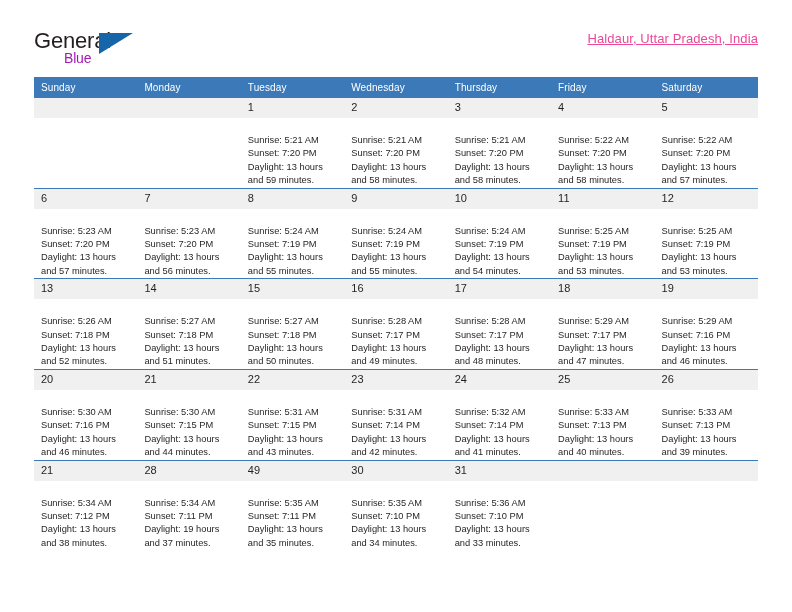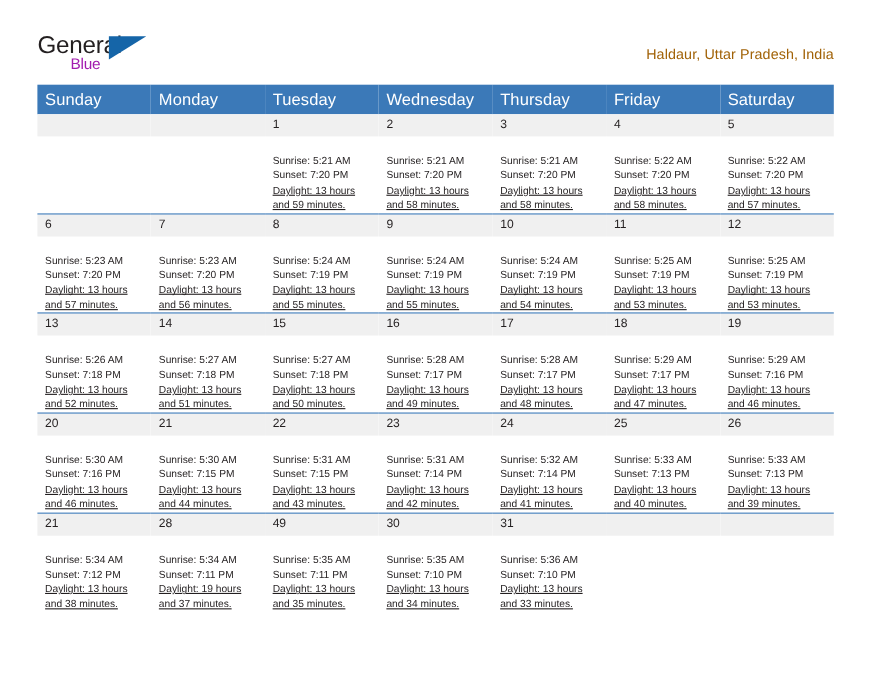--- a/index.html
+++ b/index.html
@@ -72,36 +72,36 @@
   }
   .cal-title {
     font-size: 26px;
     font-weight: normal;
     color: #231f20;
     line-height: 1.05;
     letter-spacing: 0.2px;
   }
   .cal-sub {
     font-size: 13px;
-    color: #a16207;
-    margin-top: 11px;
+    color: #ec4899;
     letter-spacing: 0.1px;
+    text-decoration: underline;
   }
 
   
   .cal {
     width: 724px;
     border-collapse: collapse;
     table-layout: fixed;
     margin-top: 7px;
   }
   .cal th {
     background: #3b79b8;
     color: #ffffff;
-    font-size: 15px;
+    font-size: 10px;
     font-weight: normal;
     text-align: left;
     padding: 5px 0 5px 7px;
     height: 20px;
     box-sizing: border-box;
     letter-spacing: 0.1px;
   }
   .cal td {
     vertical-align: top;
     padding: 0;
@@ -128,21 +128,20 @@
     padding: 16px 5px 0 7px;
     font-size: 9.3px;
     line-height: 13.4px;
     color: #231f20;
   }
   .info div {
     white-space: nowrap;
   }
   .info .dl {
     white-space: normal;
-    text-decoration: underline;
   }
 </style>
 </head>
 <body>
 
 <div class="page">
 
   <div class="topbar">
 
     <div class="brand">

